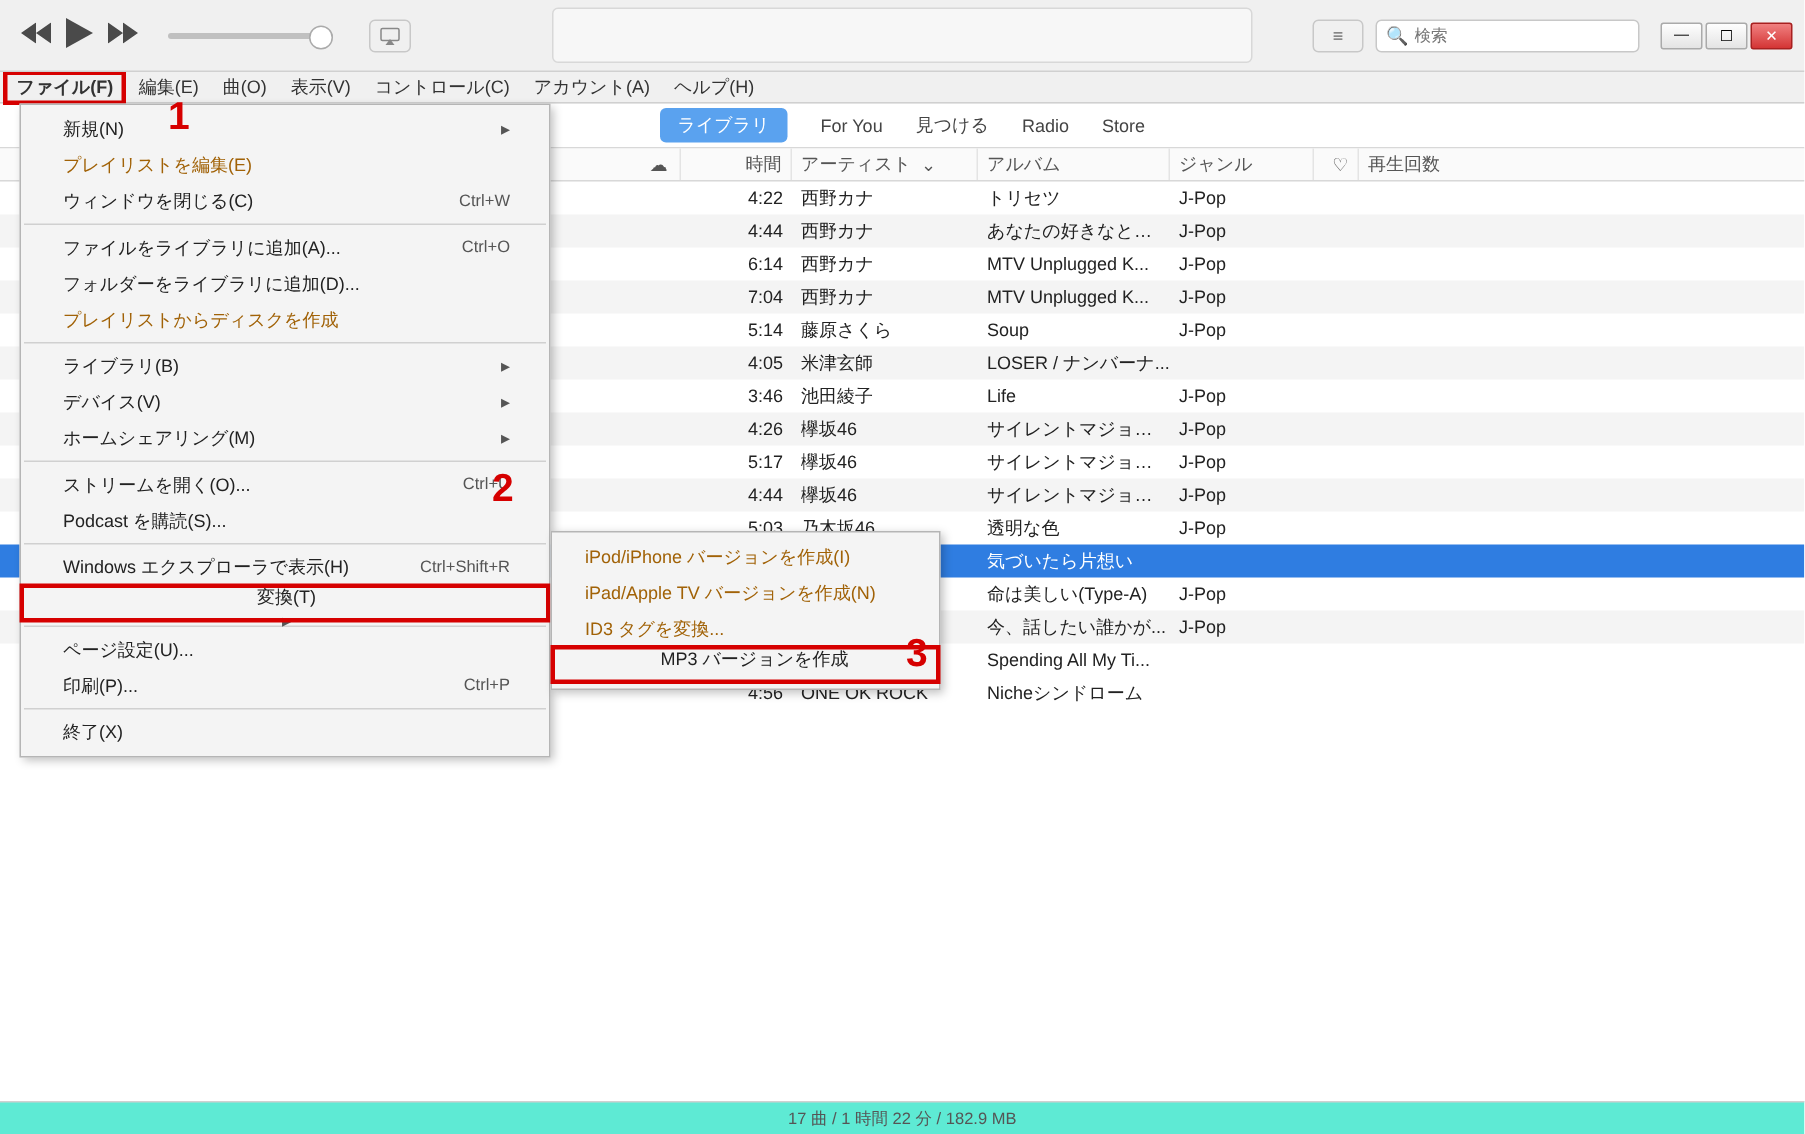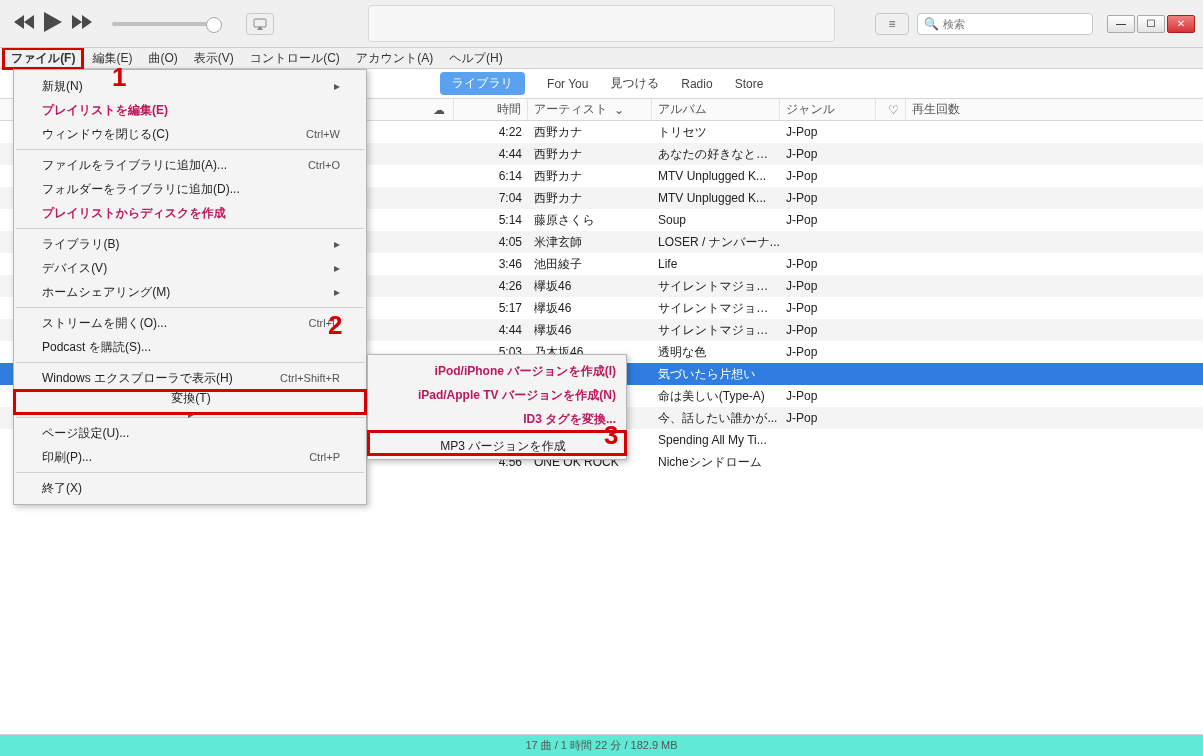--- a/index.html
+++ b/index.html
@@ -55,28 +55,28 @@
 .r-genre { width:96px; padding-left:6px; }
 .r-heart { width:30px; }
 .r-plays { flex:1; }
 
 
 .status { position:absolute; bottom:0; left:0; right:0; height:22px; background:#5eead4; border-top:1px solid #d0d0d0; display:flex; align-items:center; justify-content:center; color:#555; font-size:11px; }
 
 
 .dropdown { position:absolute; left:13px; top:69px; width:354px; background:#f4f4f4; border:1px solid #b5b5b5; box-shadow:2px 2px 6px rgba(0,0,0,0.25); z-index:10; padding:4px 0; }
 .dm-item { height:24px; display:flex; align-items:center; justify-content:space-between; padding:0 26px 0 28px; color:#222; font-size:12px; }
-.dm-item.disabled { color:#be185d;font-weight:bold; }
+.dm-item.disabled { color:#a16207; }
 .dm-item .sc { color:#555; font-size:11px; }
 .dm-sep { height:1px; background:#d0d0d0; margin:3px 2px; }
 .dm-item .arrow { color:#555; }
 .dm-item.boxed { outline:3px solid #d60000; outline-offset:-2px;flex-direction:column; }
 
 .submenu { position:absolute; left:367px; top:354px; width:260px; background:#f4f4f4; border:1px solid #b5b5b5; box-shadow:2px 2px 6px rgba(0,0,0,0.25); z-index:11; padding:4px 0; }
-.submenu .dm-item { padding:0 10px 0 22px;justify-content:flex-end; }
+.submenu .dm-item { padding:0 10px 0 22px; }
 
 
 .ann { position:absolute; color:#d60000; font-weight:bold; font-size:26px; z-index:20; }
 .ann1 { left:112px; top:62px; }
 .ann2 { left:328px; top:310px; }
 .ann3 { left:604px; top:420px; }
 </style>
 </head>
 <body>
 

